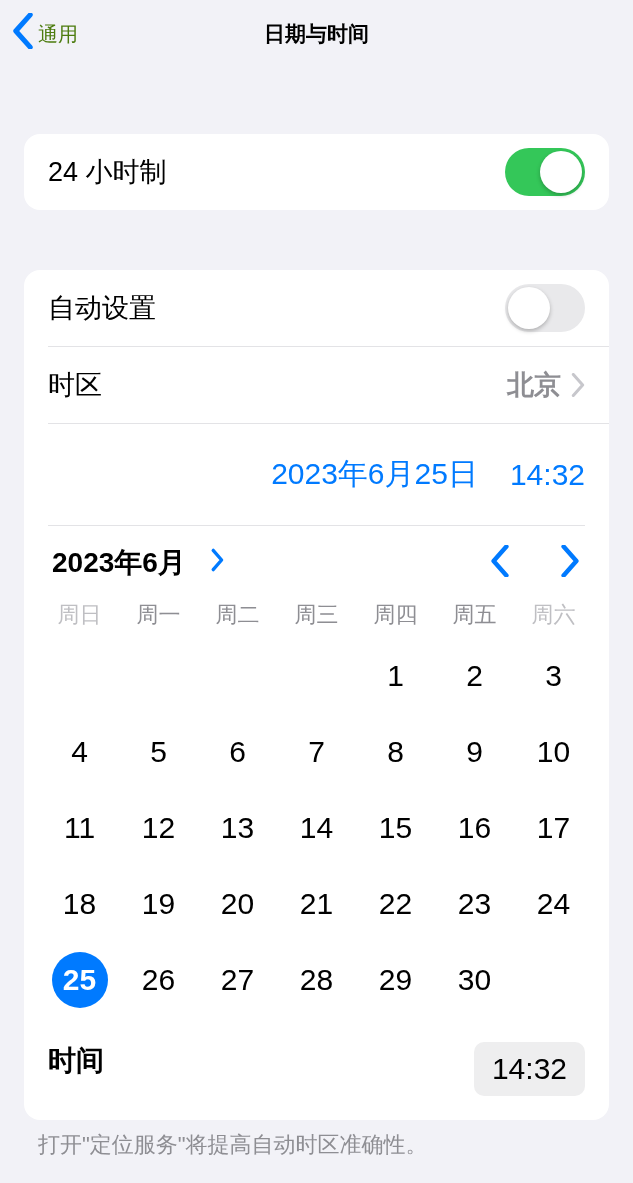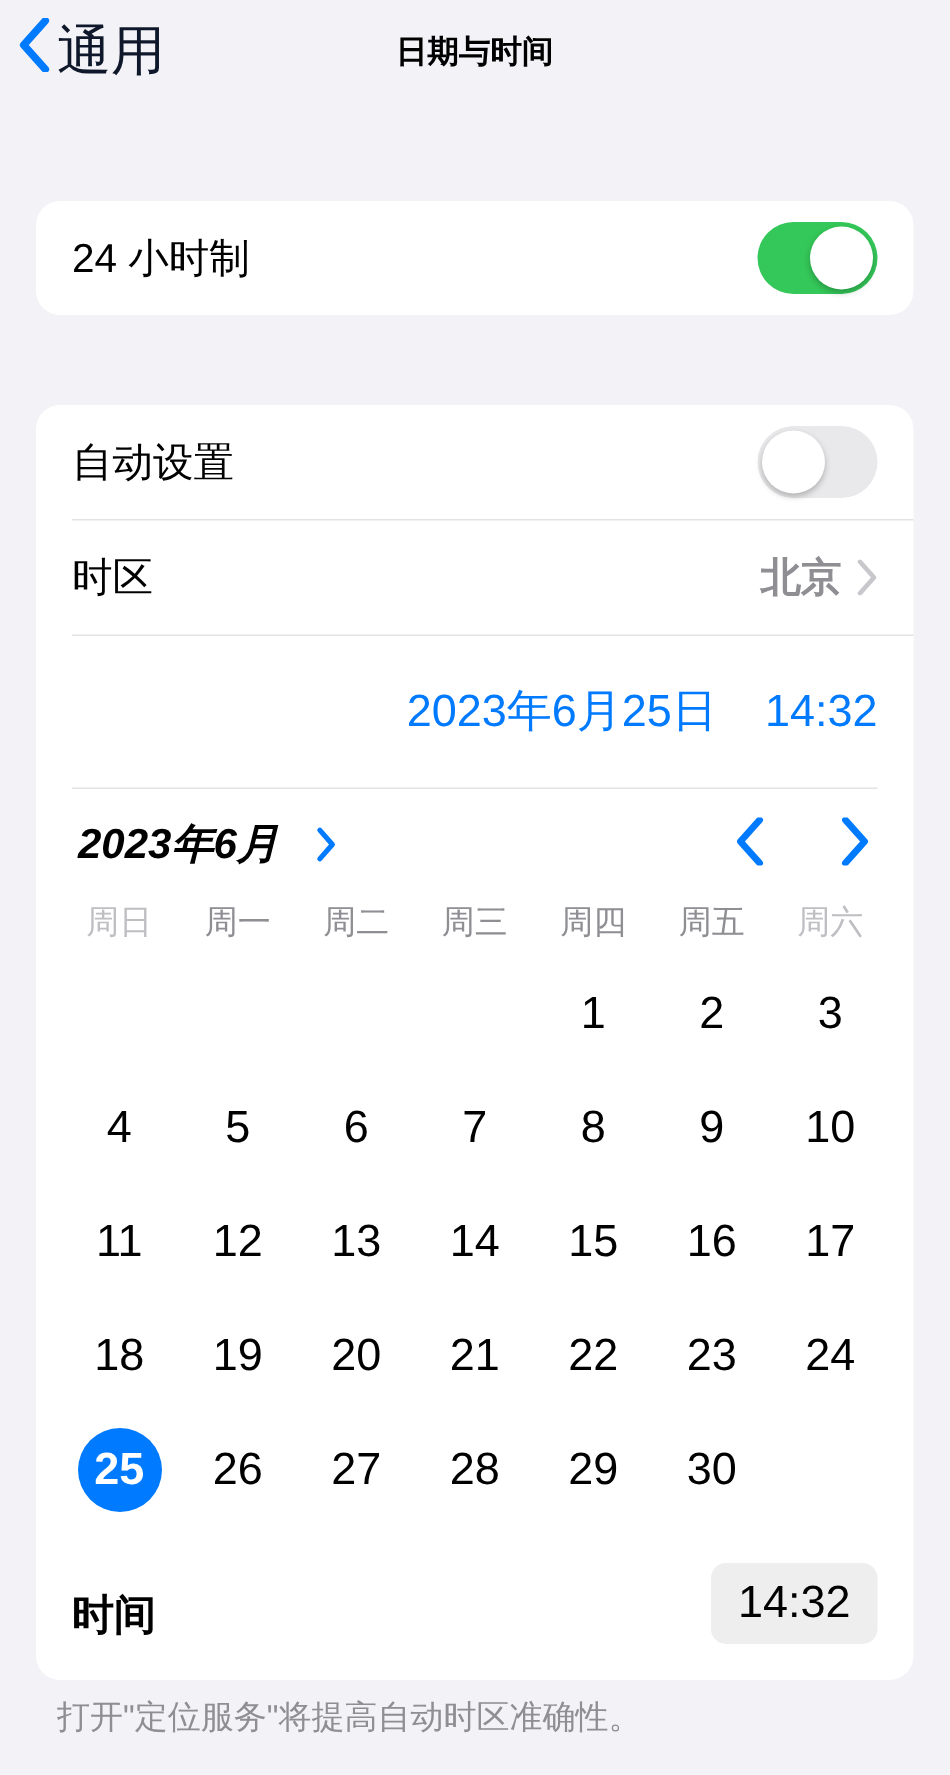--- a/index.html
+++ b/index.html
@@ -15,22 +15,23 @@
     height: 68px;
     position: relative;
     display: flex;
     align-items: center;
   }
   .back {
     display: flex;
     align-items: center;
     padding-left: 12px;
     gap: 4px;
-    color: #0f172a;
-    font-size: 36px;
+    color: #4d7c0f;
+    font-size: 20px;
+    font-family: Liberation Mono, monospace;
   }
   .back svg { width: 22px; height: 36px; }
   .title {
     position: absolute;
     left: 0; right: 0;
     text-align: center;
     font-size: 21px;
     font-weight: 600;
     pointer-events: none;
   }
@@ -84,25 +85,24 @@
     color: #007aff;
   }
   .cal-header {
     display: flex;
     align-items: center;
     justify-content: space-between;
     padding: 18px 28px 8px;
   }
   .month-btn {
     display: flex;
-    align-items: flex-end;
+    align-items: center;
     gap: 24px;
     font-size: 28px;
     font-weight: 600;
-    font-style: italic;
   }
   .month-btn svg { width: 16px; height: 24px; }
   .month-nav {
     display: flex;
     gap: 48px;
   }
   .month-nav svg { width: 22px; height: 32px; }
   .weekday-row {
     display: grid;
     grid-template-columns: repeat(7, 1fr);
@@ -130,21 +130,21 @@
     display: flex; align-items: center; justify-content: center;
     border-radius: 28px;
   }
   .cal-cell.selected .day {
     background: #007aff;
     color: #fff;
     font-weight: 600;
   }
   .time-row {
     display: flex;
-    align-items: flex-end;
+    align-items: flex-start;
     justify-content: space-between;
     padding: 10px 24px 24px;
     font-size: 28px;
     font-weight: 600;
   }
   .time-btn {
     background: #eeeeef;
     border-radius: 10px;
     padding: 10px 18px;
     font-size: 30px;

